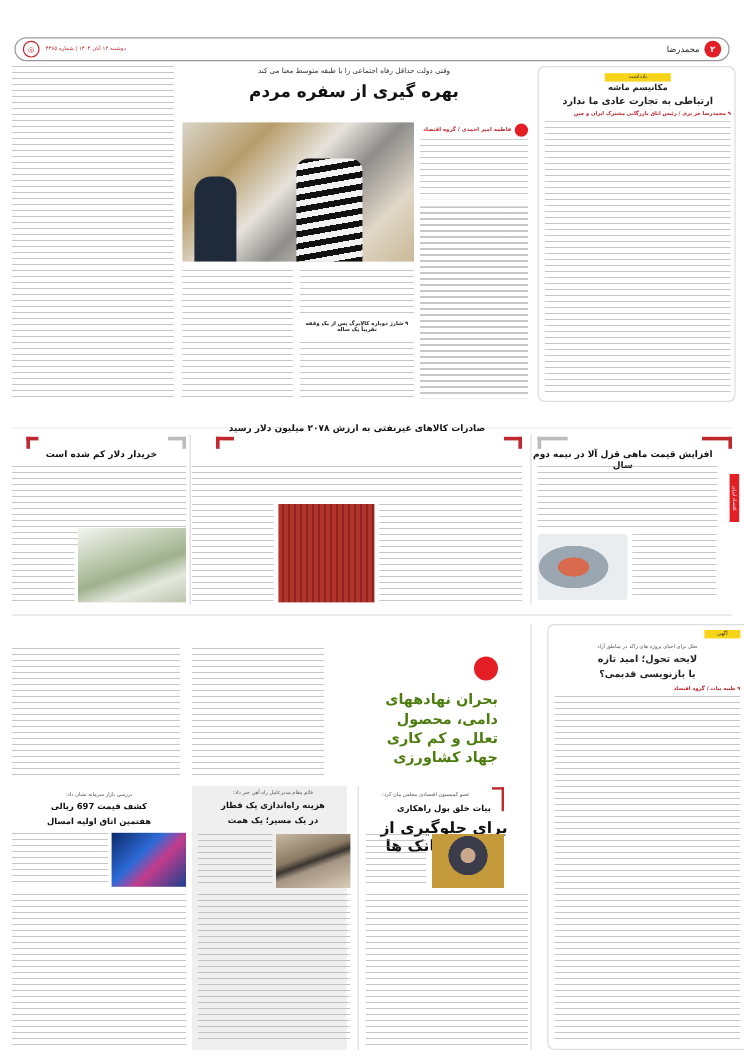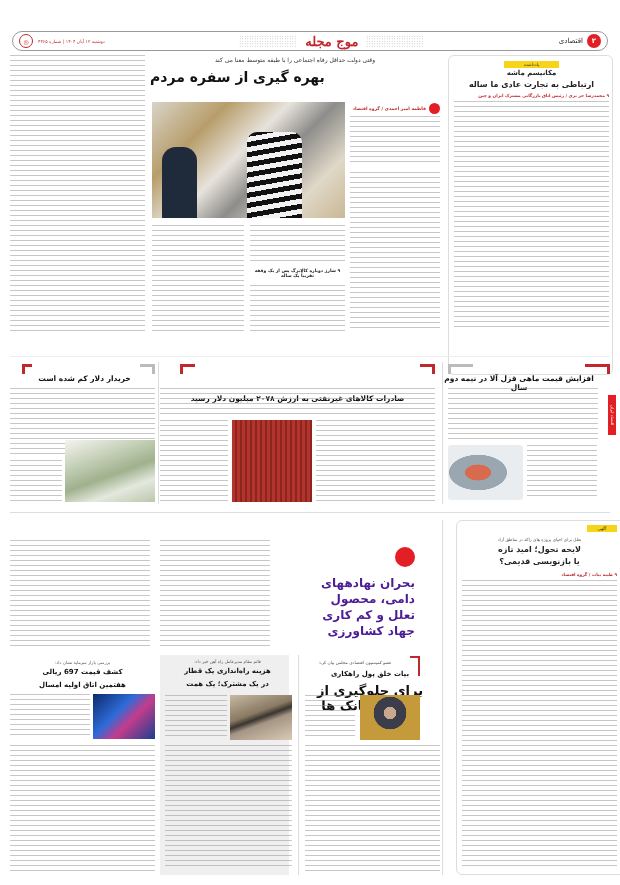--- a/index.html
+++ b/index.html
@@ -12,60 +12,55 @@
   .mh-left{display:flex;align-items:center;gap:5px}
   .logo-circ{width:14px;height:14px;border-radius:50%;border:1.5px solid #c0282d;color:#c0282d;font-size:6px;display:flex;align-items:center;justify-content:center}
   .date{font-size:4.5px;color:#c0282d}
   .brand{font-family:"DejaVu Serif",serif;color:#c0282d;font-size:13px;font-weight:bold}
   .dots{width:58px;height:13px;background:radial-gradient(#bbb 0.6px,transparent 0.7px) 0 0/2.5px 2.5px}
   .brandwrap{display:flex;align-items:center;gap:8px}
   .sect{display:flex;align-items:center;gap:4px;font-size:7px}
   .sect .num{width:14px;height:14px;border-radius:50%;background:#e41e25;color:#fff;font-size:7px;display:flex;align-items:center;justify-content:center;font-weight:bold}
   
   .kicker{font-size:6px;color:#333;text-align:center}
-  .headline{font-size:14px;font-weight:bold;text-align:left;color:#111}
+  .headline{font-size:14px;font-weight:bold;text-align:center;color:#111}
   .photo-shop{background:linear-gradient(135deg,#d9d4c8 0%,#b79d6b 25%,#e7e3dc 45%,#8e8d8b 60%,#e0d8c8 80%,#c9b896 100%)}
   .stripes{background:repeating-linear-gradient(170deg,#111 0,#111 5px,#f2f2f2 5px,#f2f2f2 10px)}
   .author{font-size:4.5px;color:#c0282d;font-weight:bold}
   .redcirc{width:11px;height:11px;border-radius:50%;background:#e41e25}
   .subhead{font-size:4.5px;font-weight:bold;color:#222}
   
   .box{border:1px solid #ddd;border-radius:6px}
   .tag{background:#f7d417;font-size:4.3px;color:#333;text-align:center;padding:1px 0}
   .rh1{font-size:8px;font-weight:bold;text-align:center;color:#222}
   .redline{font-size:4.3px;color:#c0282d;font-weight:bold}
   
   .cap{font-size:7.5px;font-weight:bold;color:#111;text-align:center}
   .corner-r{border-top:2px solid #c0282d;border-right:2px solid #c0282d}
   .corner-rr{border-top:3px solid #c0282d;border-right:3px solid #c0282d}
   .corner-ll{border-top:3px solid #bbb;border-left:3px solid #bbb}
   .fish{background:radial-gradient(ellipse at 40% 50%,#d86a4e 0 20%,#9aa7b1 21% 45%,#e9edf0 46% 100%)}
   .container-img{background:repeating-linear-gradient(90deg,#b3342c 0,#b3342c 3px,#8c2520 3px,#8c2520 5px)}
   .money{background:linear-gradient(160deg,#f4f4f1 0%,#c6d1b9 30%,#9fb18d 55%,#e4e8de 75%,#bcc7ad 100%)}
   .sidetab{right:4px;top:395px;width:8px;height:40px;background:#e41e25;color:#fff;font-size:4px;writing-mode:vertical-rl;display:flex;align-items:center;justify-content:center}
   
-  .bighead{font-size:12px;font-weight:bold;color:#4c1d95;text-align:right;line-height:16px}
+  .bighead{font-size:12px;font-weight:bold;color:#4d7c0f;text-align:right;line-height:16px}
   .greybox{background:#efefef}
   .rail{background:linear-gradient(160deg,#c7b9a3 0%,#8a7a63 40%,#3a3530 50%,#a59584 60%,#d8cbb6 100%)}
   .chartimg{background:linear-gradient(135deg,#0d2a6b,#2e6bd8 40%,#c33c8c 60%,#1b3f8f)}
   .person{background:radial-gradient(circle at 50% 40%,#c9a88d 0 15%,#3b3e4a 16% 40%,#c59a3a 41% 100%)}
   .vline{width:1px;background:#ddd}
 </style>
 </head>
 <body>
 
 <div class="abs masthead">
   <div class="sect">
     <span class="num">۲</span>
-    <span>اقتصادی</span>
-  </div>
-  <div class="brandwrap">
-    <span class="dots"></span>
-    <span class="brand">موج مجله</span>
-    <span class="dots"></span>
+    <span>محمدرضا</span>
   </div>
   <div class="mh-left">
     <span class="date">دوشنبه ۱۲ آبان ۱۴۰۴ | شماره ۴۴۶۵</span>
     <span class="logo-circ">◎</span>
   </div>
 </div>
 
 <div class="abs kicker" style="left:150px;top:56px;width:290px">وقتی دولت حداقل رفاه اجتماعی را با طبقه متوسط معنا می کند</div>
 <div class="abs headline" style="left:150px;top:69px;width:290px">بهره گیری از سفره مردم</div>
 
@@ -81,43 +76,43 @@
 <div class="abs lines" style="left:350px;top:116px;width:90px;height:50px"></div>
 <div class="abs lines" style="left:350px;top:172px;width:90px;height:160px"></div>
 
 <div class="abs lines" style="left:152px;top:225px;width:92px;height:107px"></div>
 <div class="abs lines" style="left:250px;top:225px;width:95px;height:40px"></div>
 <div class="abs subhead" style="left:250px;top:268px;width:95px;text-align:center">۹ شارژ دوباره کالابرگ پس از یک وقفه تقریباً یک ساله</div>
 <div class="abs lines" style="left:250px;top:285px;width:95px;height:47px"></div>
 
 <div class="abs lines" style="left:10px;top:55px;width:135px;height:278px"></div>
 
-<div class="abs box" style="left:448px;top:55px;width:165px;height:320px">
+<div class="abs box" style="left:448px;top:55px;width:165px;height:280px">
   <div class="tag abs" style="left:55px;top:5px;width:55px">یادداشت</div>
   <div class="rh1 abs" style="left:0;top:13px;width:165px;font-size:7px">مکانیسم ماشه</div>
-  <div class="rh1 abs" style="left:0;top:24px;width:165px">ارتباطی به تجارت عادی ما ساله</div>
+  <div class="rh1 abs" style="left:0;top:24px;width:165px">ارتباطی به تجارت عادی ما ندارد</div>
   <div class="redline abs" style="left:5px;top:37px;width:155px;text-align:right">۹ محمدرضا حر بری / رئیس اتاق بازرگانی مشترک ایران و چین</div>
   <div class="abs lines" style="left:5px;top:45px;width:155px;height:228px"></div>
 </div>
 
 <div class="abs" style="left:10px;top:356px;width:600px;height:1px;background:#eee"></div>
 
 <div class="abs corner-rr" style="left:585px;top:364px;width:25px;height:10px"></div>
 <div class="abs corner-ll" style="left:448px;top:364px;width:25px;height:10px;border-color:#bbb;border-right:0"></div>
 <div class="abs cap" style="left:444px;top:374px;width:150px">افزایش قیمت ماهی قزل آلا در نیمه دوم سال</div>
 <div class="abs lines" style="left:448px;top:388px;width:150px;height:55px"></div>
 <div class="abs fish" style="left:448px;top:445px;width:75px;height:55px;border-radius:3px"></div>
 <div class="abs lines" style="left:527px;top:445px;width:70px;height:55px"></div>
 <div class="abs sidetab">اقتصاد ایران</div>
 
 <div class="abs vline" style="left:442px;top:362px;height:142px"></div>
 
 <div class="abs corner-rr" style="left:420px;top:364px;width:15px;height:10px"></div>
 <div class="abs corner-ll" style="left:180px;top:364px;width:15px;height:10px;border-color:#c0282d;border-right:0"></div>
-<div class="abs cap" style="left:160px;top:394px;width:275px">صادرات کالاهای غیرنفتی به ارزش ۲۰۷۸ میلیون دلار رسید</div>
+<div class="abs cap" style="left:160px;top:352px;width:275px">صادرات کالاهای غیرنفتی به ارزش ۲۰۷۸ میلیون دلار رسید</div>
 <div class="abs lines" style="left:160px;top:388px;width:275px;height:30px"></div>
 <div class="abs container-img" style="left:232px;top:420px;width:80px;height:82px"></div>
 <div class="abs lines" style="left:160px;top:420px;width:68px;height:82px"></div>
 <div class="abs lines" style="left:316px;top:420px;width:119px;height:82px"></div>
 
 <div class="abs vline" style="left:158px;top:362px;height:142px"></div>
 
 <div class="abs corner-rr" style="left:140px;top:364px;width:15px;height:10px;border-color:#bbb"></div>
 <div class="abs corner-ll" style="left:22px;top:364px;width:10px;height:10px;border-color:#c0282d;border-right:0"></div>
 <div class="abs cap" style="left:12px;top:374px;width:145px">خریدار دلار کم شده است</div>
@@ -148,21 +143,21 @@
 <div class="abs cap" style="left:300px;top:670px;width:140px;font-size:7px">بیات خلق پول راهکاری</div>
 <div class="abs cap" style="left:300px;top:683px;width:140px;font-size:13px">برای جلوگیری از ناترازی بانک ها</div>
 <div class="abs person" style="left:360px;top:695px;width:60px;height:45px"></div>
 <div class="abs lines" style="left:305px;top:695px;width:50px;height:45px"></div>
 <div class="abs lines" style="left:305px;top:745px;width:135px;height:130px"></div>
 
 <div class="abs vline" style="left:298px;top:655px;height:220px"></div>
 <div class="abs greybox" style="left:160px;top:655px;width:129px;height:220px">
   <div class="abs" style="left:5px;top:4px;width:125px;font-size:4.3px;color:#555;text-align:center">قائم مقام مدیرعامل راه آهن خبر داد:</div>
   <div class="abs cap" style="left:0;top:12px;width:135px;font-size:7px">هزینه راه‌اندازی یک قطار</div>
-  <div class="abs cap" style="left:0;top:25px;width:135px;font-size:7px">در یک مشترک؛ یک همت</div>
+  <div class="abs cap" style="left:0;top:25px;width:135px;font-size:7px">در یک مسیر؛ یک همت</div>
   <div class="abs rail" style="left:70px;top:40px;width:62px;height:45px"></div>
   <div class="abs lines" style="left:5px;top:40px;width:62px;height:45px"></div>
   <div class="abs lines" style="left:5px;top:90px;width:127px;height:125px"></div>
 </div>
 
 <div class="abs" style="left:10px;top:660px;width:145px;font-size:4.3px;color:#555;text-align:center">بررسی بازار سرمایه نشان داد:</div>
 <div class="abs cap" style="left:10px;top:668px;width:145px;font-size:7px">کشف قیمت 697 ریالی</div>
 <div class="abs cap" style="left:10px;top:681px;width:145px;font-size:7px">هفتمین اتاق اولیه امسال</div>
 <div class="abs chartimg" style="left:93px;top:694px;width:62px;height:45px"></div>
 <div class="abs lines" style="left:10px;top:694px;width:80px;height:45px"></div>

